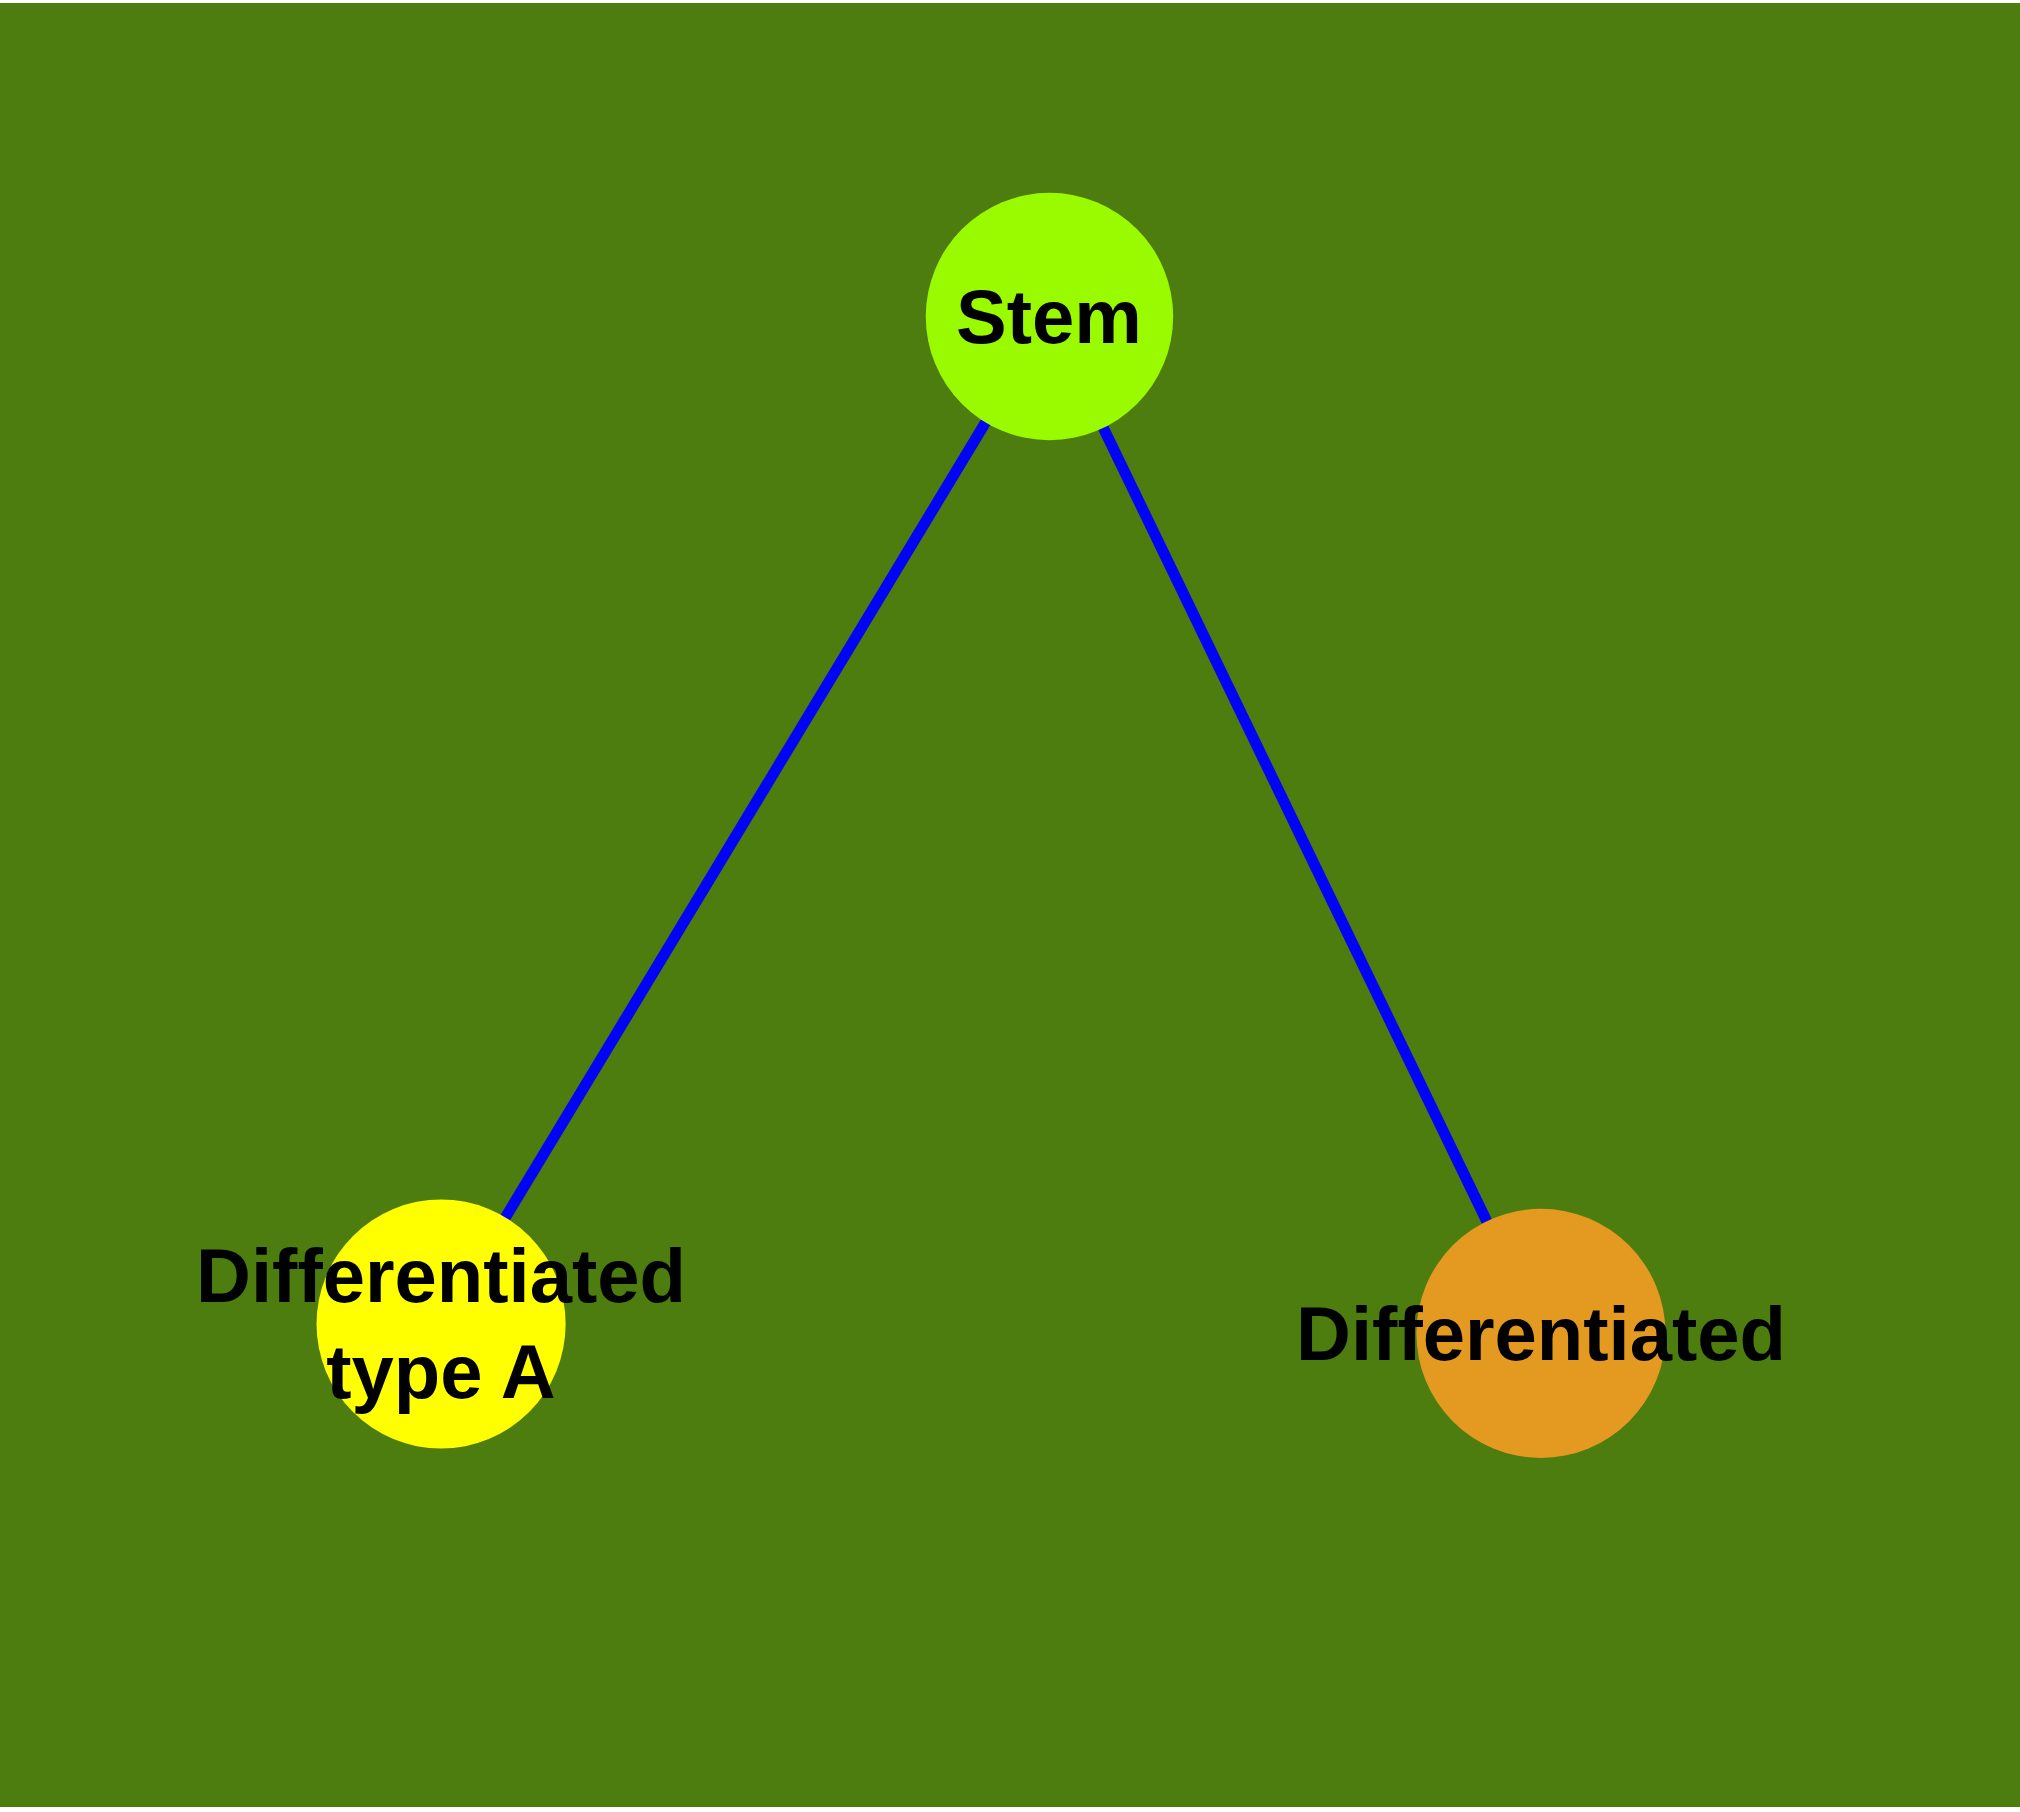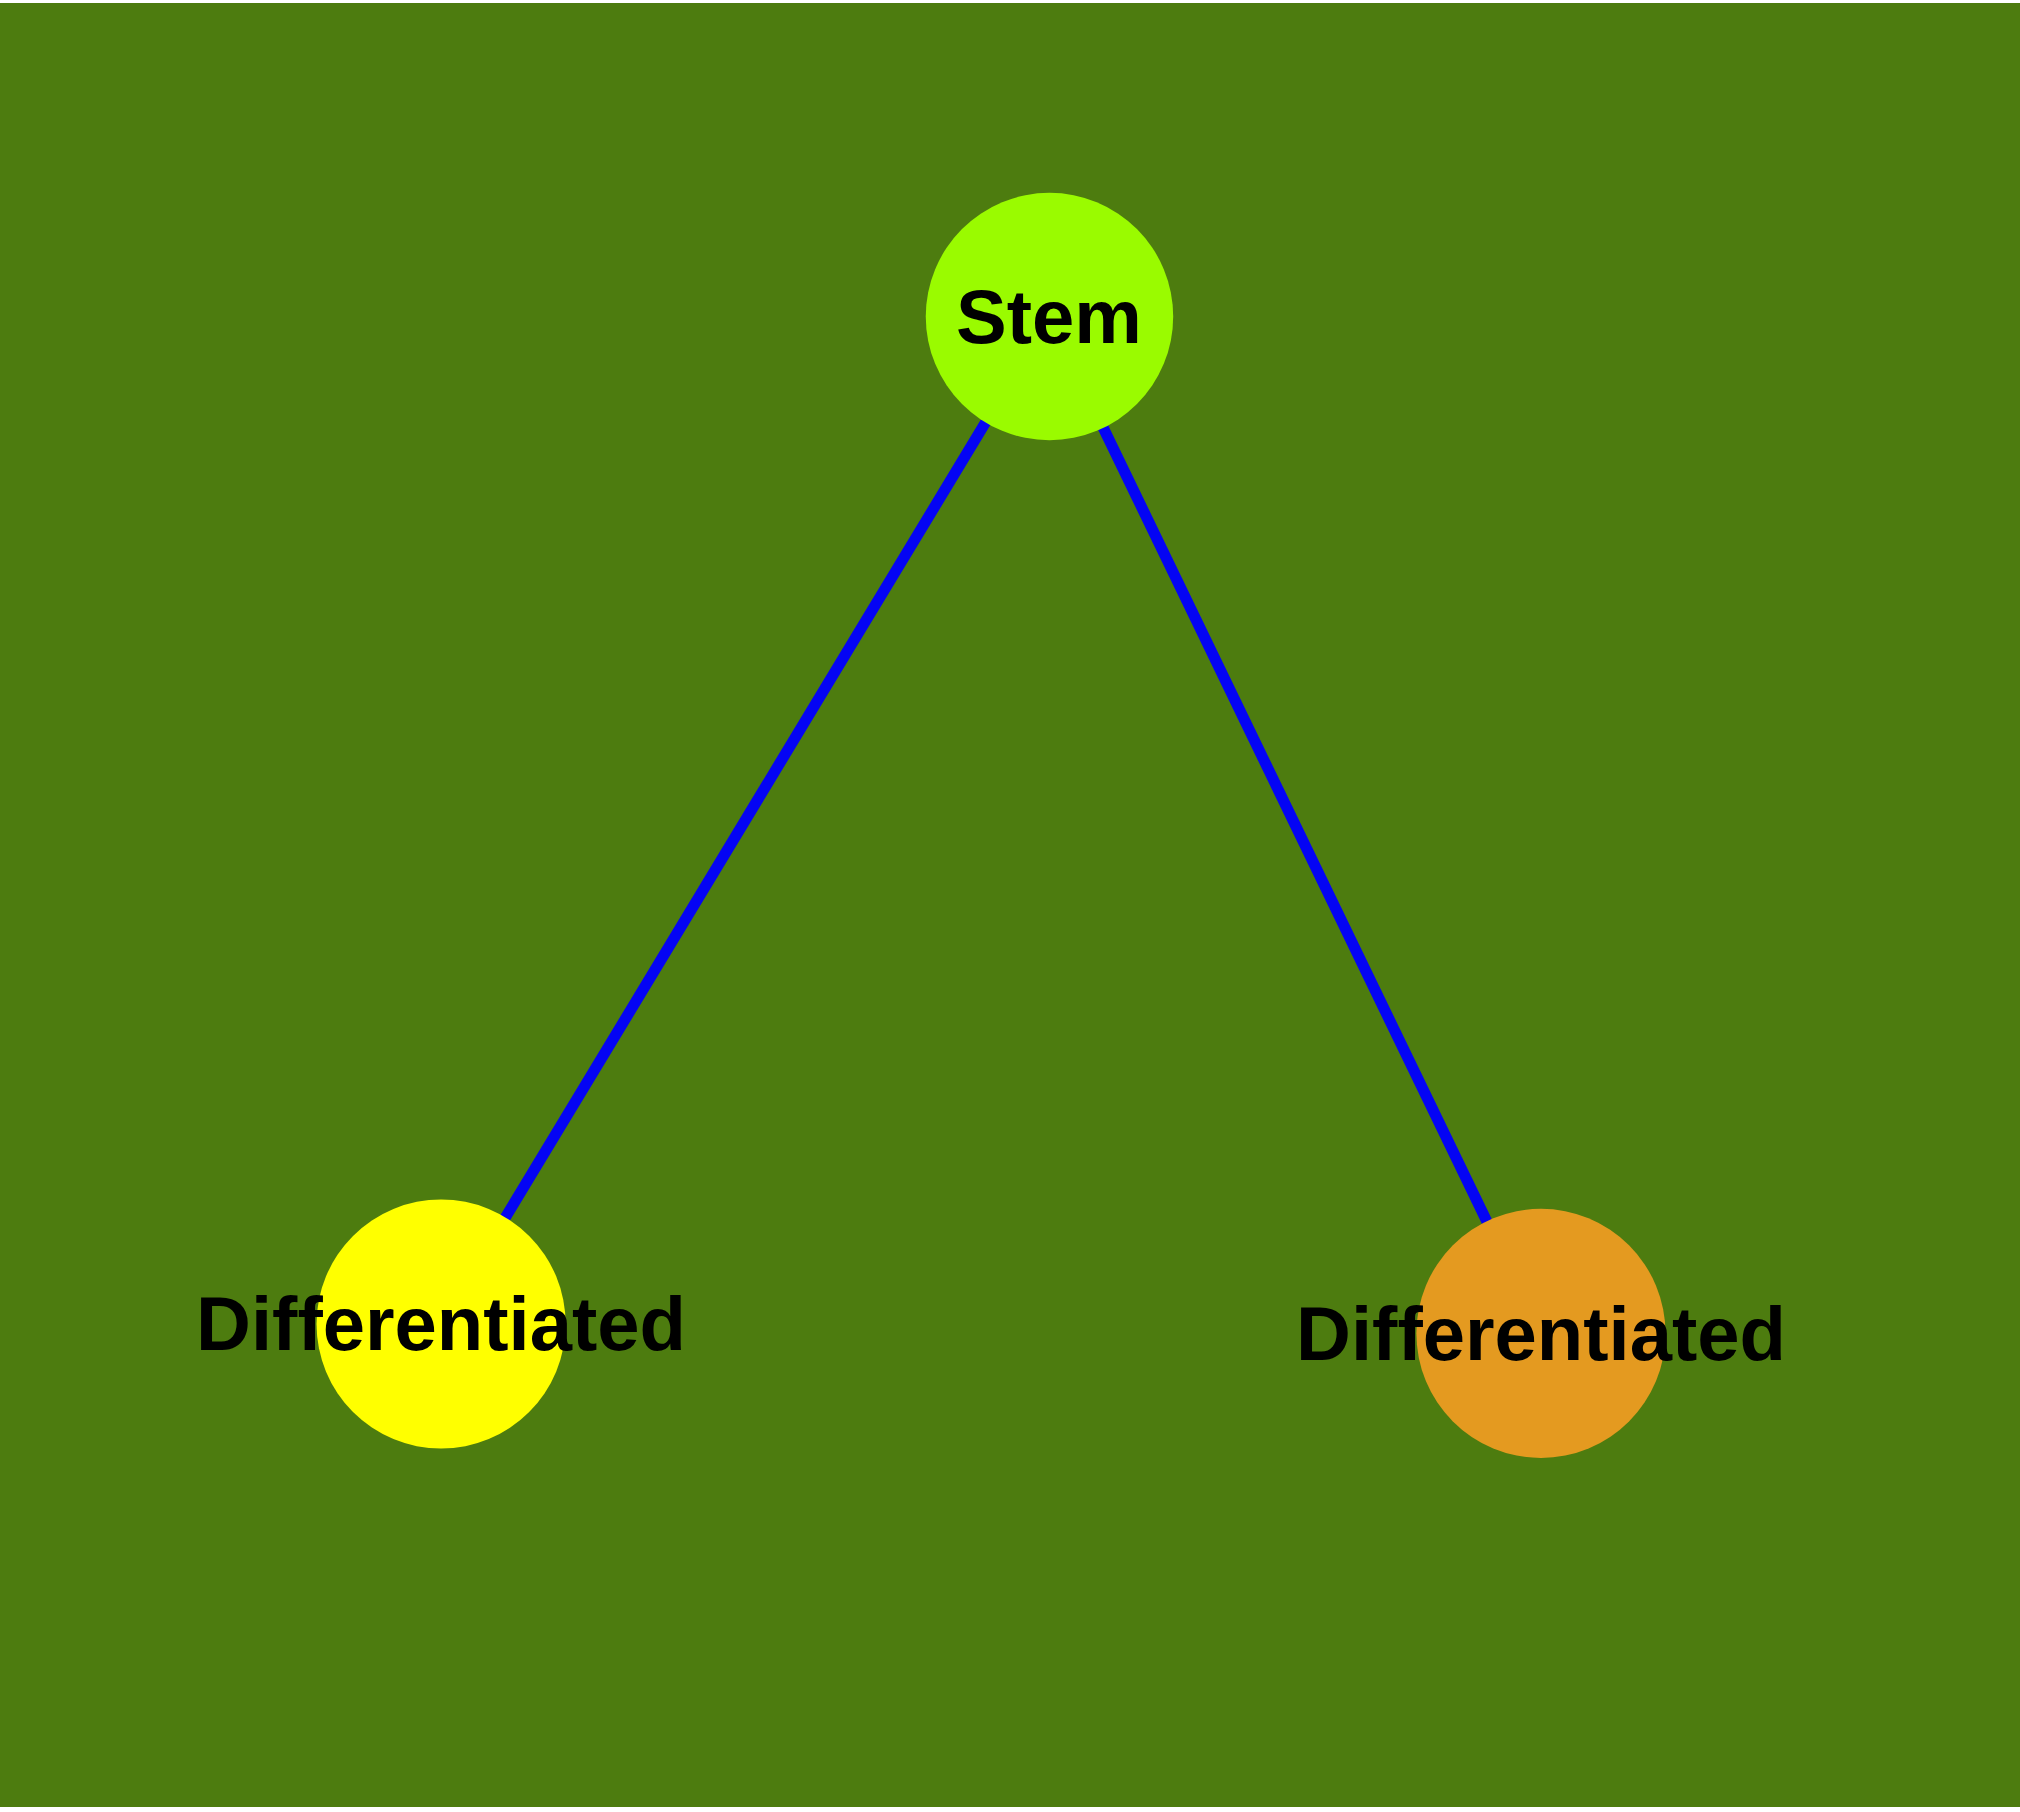--- a/index.html
+++ b/index.html
@@ -60,20 +60,21 @@
       <circle cx="520" cy="1559" r="147" stroke-width="8" fill="#FFFF00"></circle>
       <circle cx="1818" cy="1570" r="147" stroke-width="8" fill="#E49A20"></circle>
     </svg>
 
     <div class="node-label" style="left:1049px; top:314px;">
       <span class="line">Stem</span>
     </div>
 
     <div class="node-label" style="left:441px; top:1321px;">
       <span class="line">Differentiated</span>
+      <span class="line">type A</span>
     </div>
 
     <div class="node-label" style="left:1541px; top:1331px;">
       <span class="line">Differentiated</span>
     </div>
 
   </div>
 </div>
 
 

